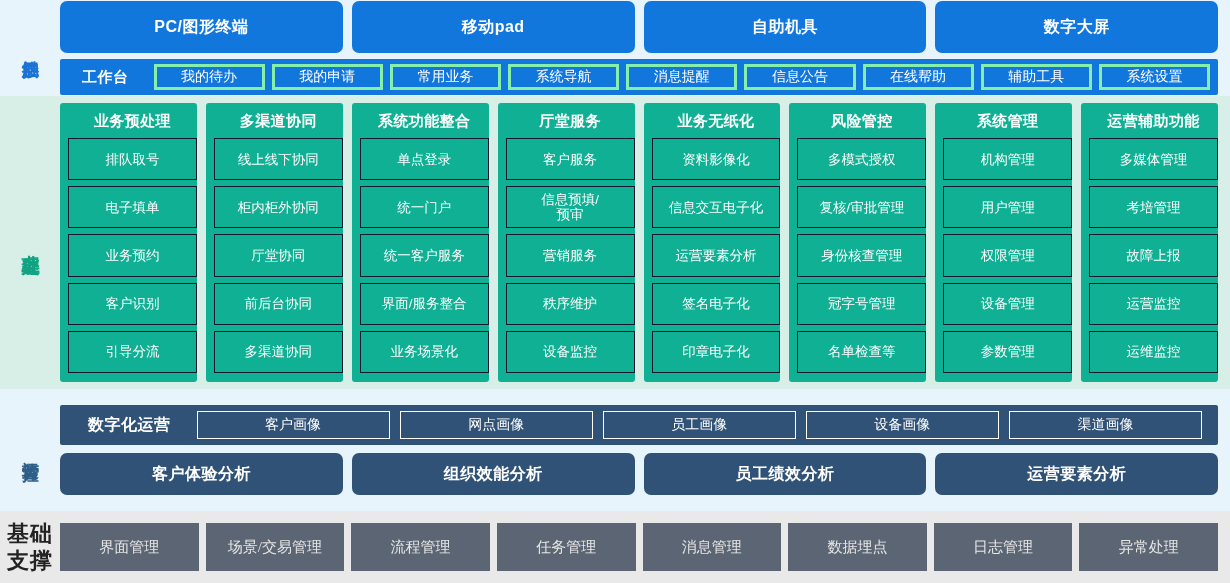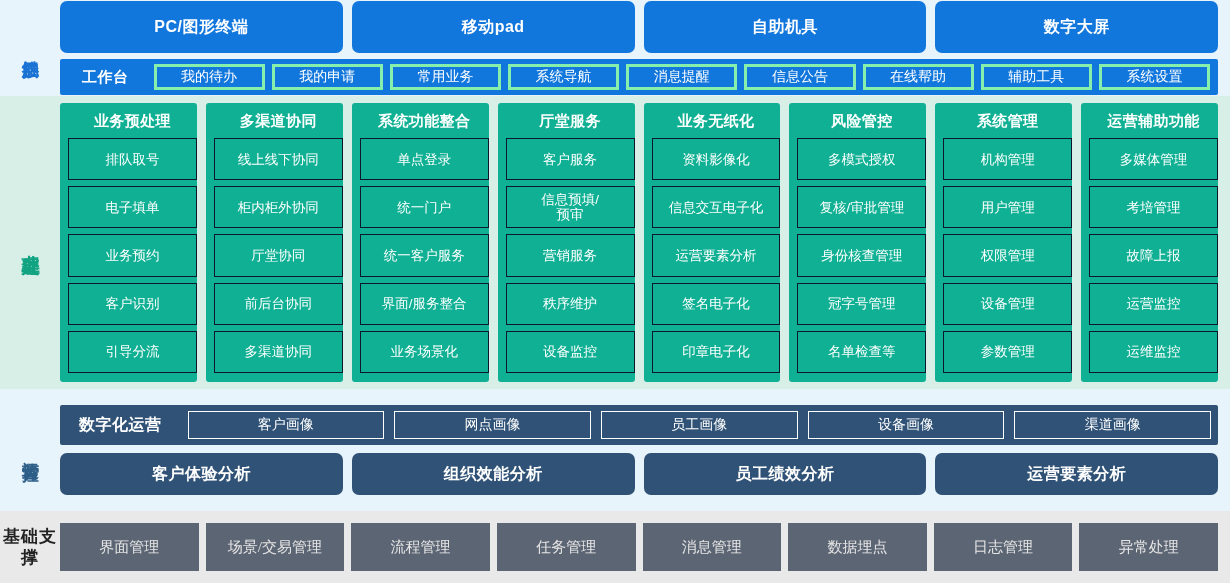--- a/index.html
+++ b/index.html
@@ -167,21 +167,21 @@
   .layer-ops .layer-body {
     justify-content: center;
     gap: 8px;
   }
   .ops-portrait-row {
     display: flex;
     align-items: center;
     height: 40px;
     background: #2f5276;
     border-radius: 2px;
-    padding: 0 7px;
+    padding: 0 16px;
     gap: 10px;
   }
   .ops-portrait-title {
     color: #ffffff;
     font-size: 16px;
     font-weight: bold;
     padding: 0 16px 0 12px;
     white-space: nowrap;
     letter-spacing: 0.5px;
   }
@@ -215,21 +215,21 @@
     letter-spacing: 0.5px;
   }
 
   
   .layer-foundation {
     height: 72px;
     background: #e9e9e9;
   }
   .layer-foundation .layer-label {
     color: #222222;
-    font-size: 17px;
+    font-size: 22px;
     writing-mode: horizontal-tb;
     text-orientation: mixed;
     line-height: 1.25;
   }
   .layer-foundation .layer-body { justify-content: center; }
   .found-row {
     display: flex;
     gap: 7px;
     height: 48px;
   }

